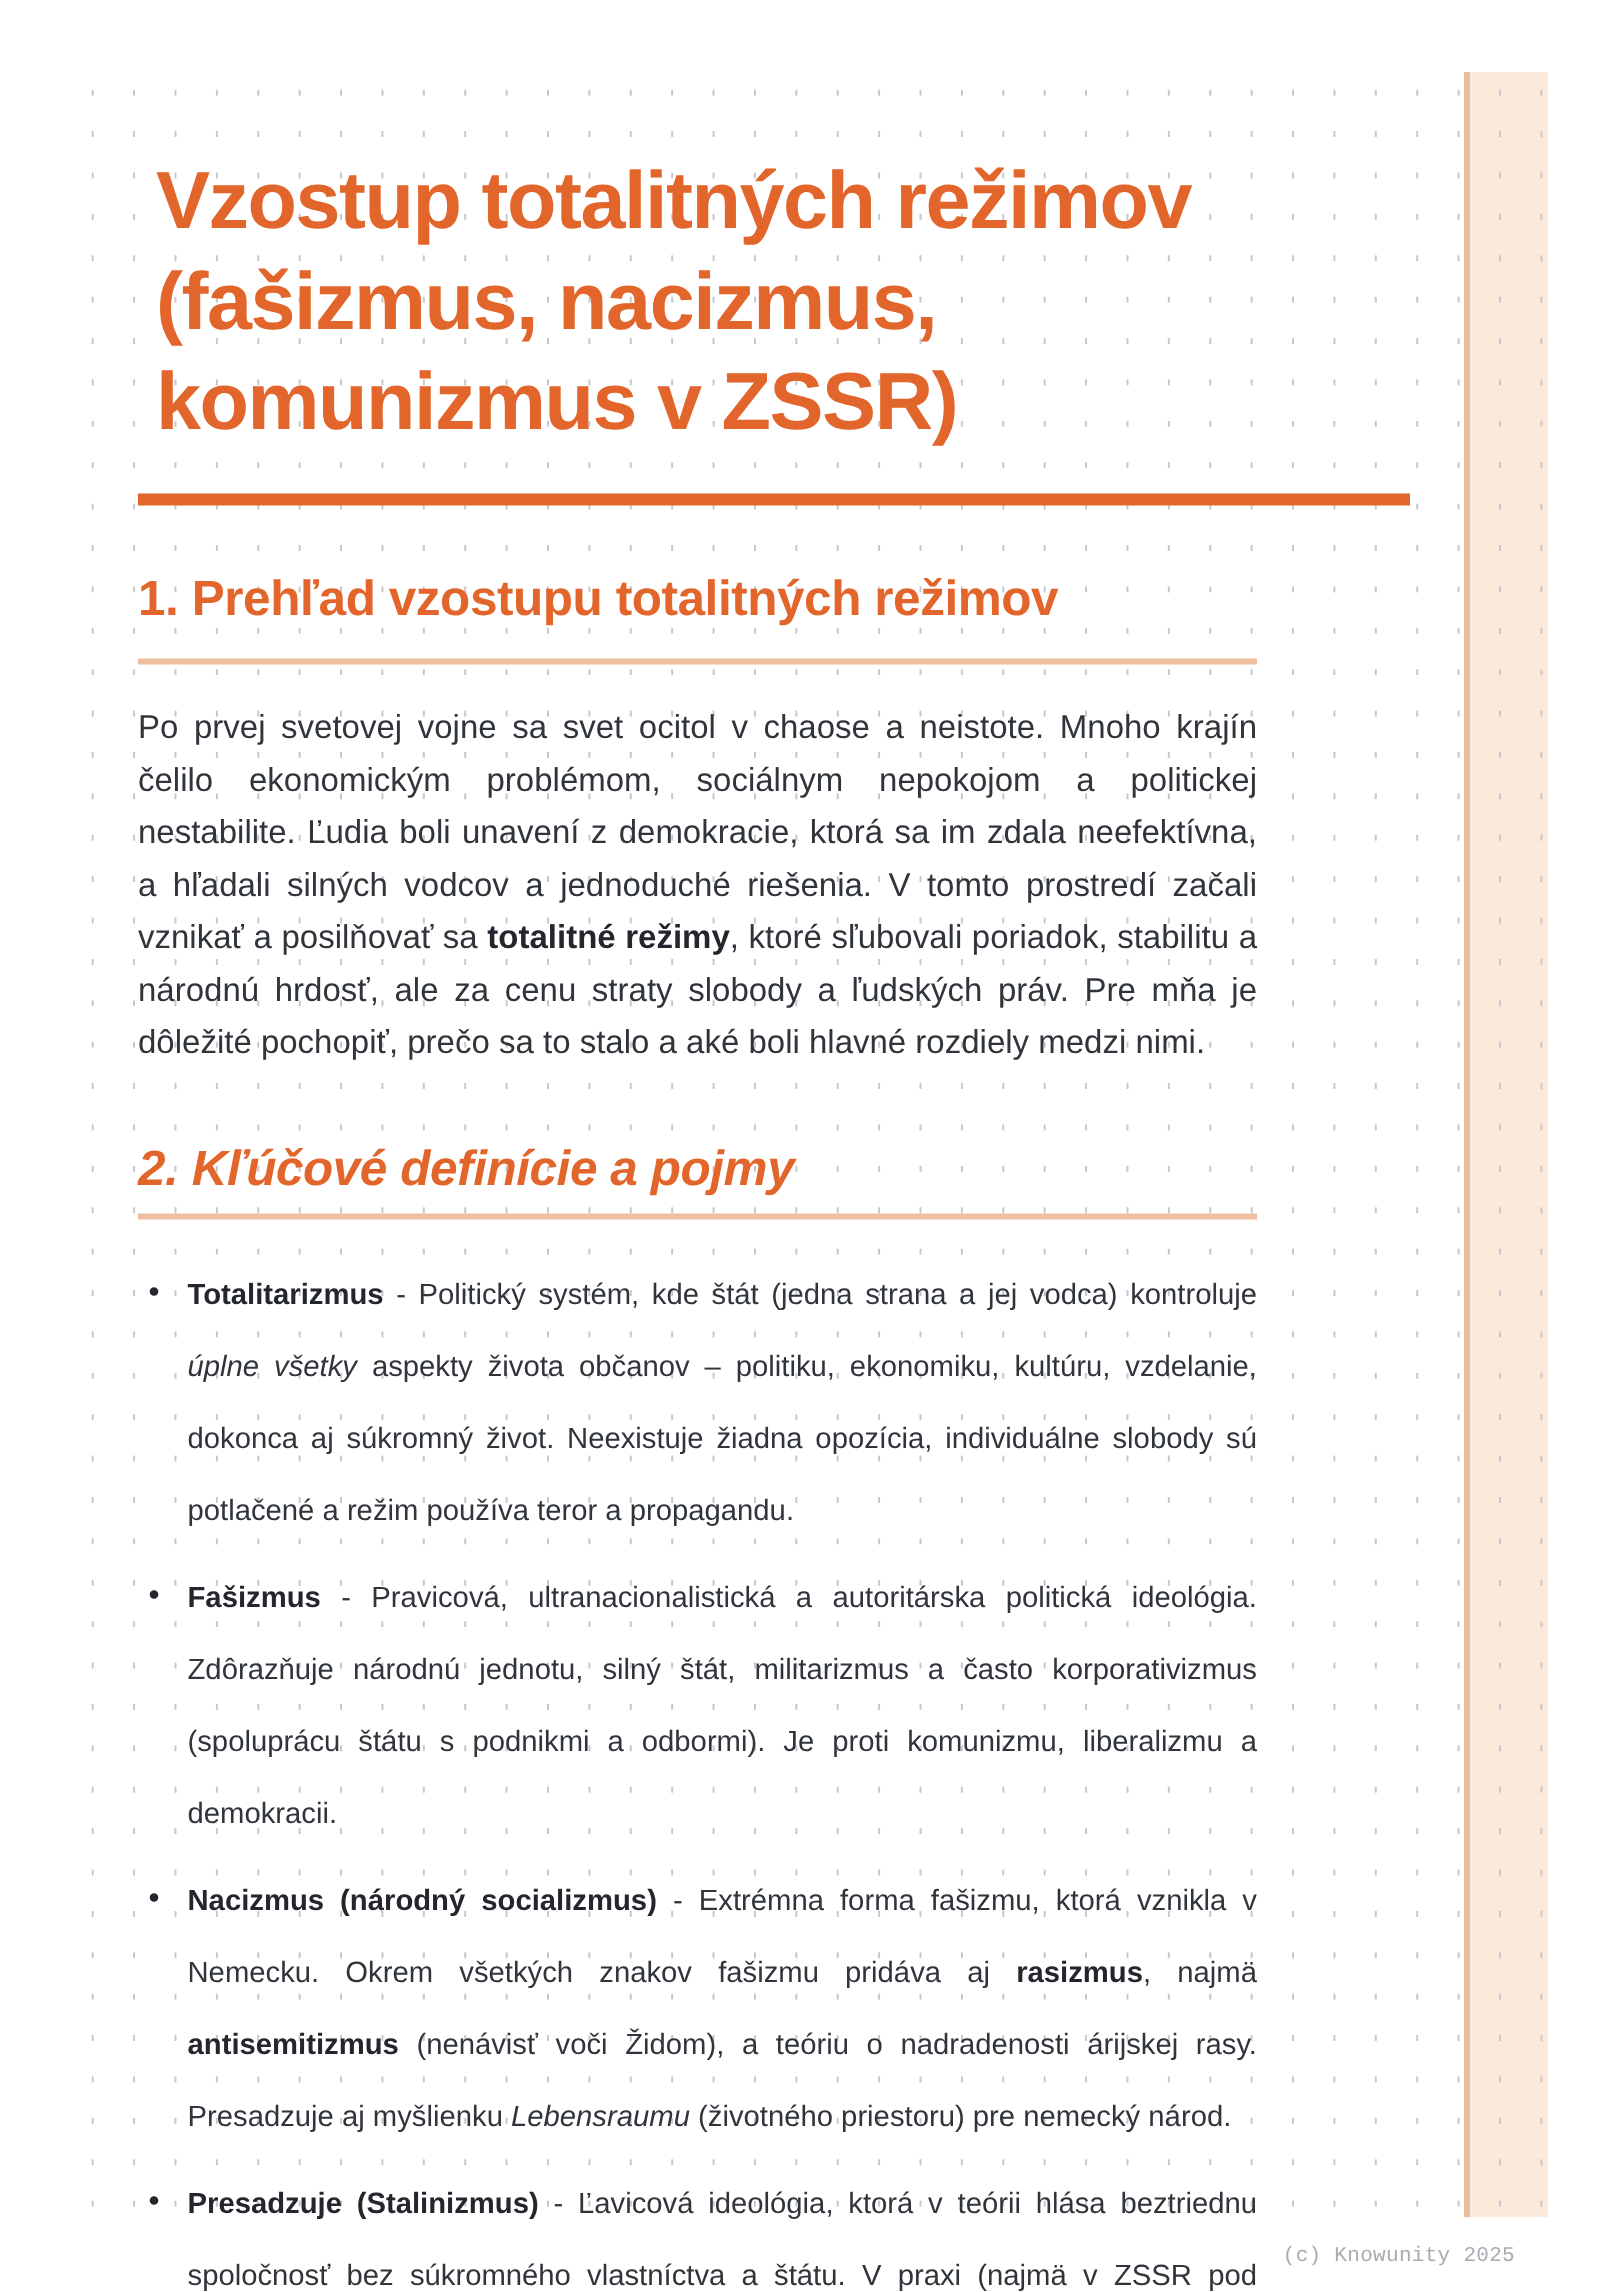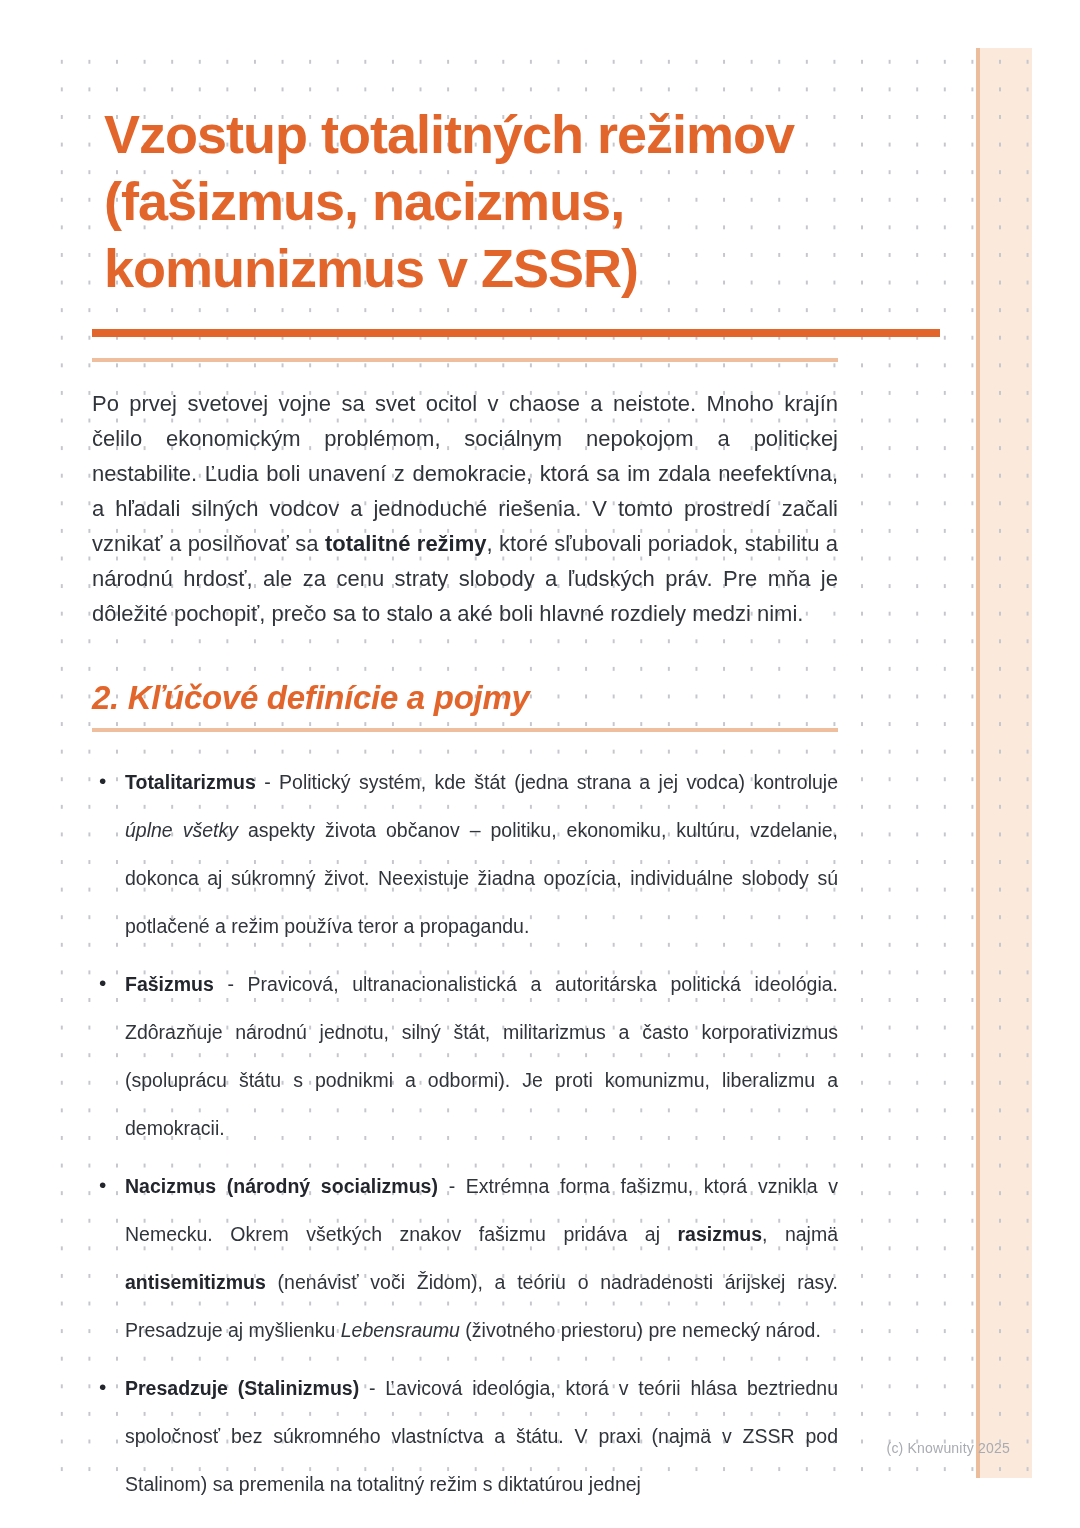--- a/index.html
+++ b/index.html
@@ -51,36 +51,37 @@
     position:relative;padding-left:33px;margin:0 0 10px;
     font-size:19.5px;line-height:48px;text-align:justify;color:var(--text);
   }
   ul.defs li::before{
     content:"\2022";position:absolute;left:7px;top:-1px;
     font-size:21px;color:var(--bold_text);
   }
   .b{font-weight:bold;color:var(--bold_text);}
   .i{font-style:italic;}
   .footer{
-    position:absolute;top:1440px;right:70px;z-index:4;
-    font-size:14px;color:var(--muted);letter-spacing:0.2px;
+    position:absolute;top:1496px;right:70px;z-index:4;
+    font-size:14px;color:var(--muted);letter-spacing:0.2px;font-family:Liberation Mono, monospace;
   }
 </style>
 </head>
 <body>
 
 <div class="page">
   <div class="side-strip"></div>
   <div class="dots"></div>
 
   <main class="content">
     <h1>Vzostup totalitných režimov<br>(fašizmus, nacizmus,<br>komunizmus v ZSSR)</h1>
     <div class="title-rule"></div>
 
     <section class="sec1">
+      <h2>1. Prehľad vzostupu totalitných režimov</h2>
       <div class="h-rule"></div>
       <p class="para"><span>Po prvej svetovej vojne sa svet ocitol v chaose a neistote. Mnoho krajín čelilo ekonomickým problémom, sociálnym nepokojom a politickej nestabilite. Ľudia boli unavení z demokracie, ktorá sa im zdala neefektívna, a hľadali silných vodcov a jednoduché riešenia. V tomto prostredí začali vznikať a posilňovať sa </span><span class="b">totalitné režimy</span><span>, ktoré sľubovali poriadok, stabilitu a národnú hrdosť, ale za cenu straty slobody a ľudských práv. Pre mňa je dôležité pochopiť, prečo sa to stalo a aké boli hlavné rozdiely medzi nimi.</span></p>
     </section>
 
     <section class="sec2">
       <h2>2. Kľúčové definície a pojmy</h2>
       <div class="h-rule"></div>
       <ul class="defs">
           <li><span class="b">Totalitarizmus</span><span> - Politický systém, kde štát (jedna strana a jej vodca) kontroluje </span><span class="i">úplne všetky</span><span> aspekty života občanov – politiku, ekonomiku, kultúru, vzdelanie, dokonca aj súkromný život. Neexistuje žiadna opozícia, individuálne slobody sú potlačené a režim používa teror a propagandu.</span></li>
           <li><span class="b">Fašizmus</span><span> - Pravicová, ultranacionalistická a autoritárska politická ideológia. Zdôrazňuje národnú jednotu, silný štát, militarizmus a často korporativizmus (spoluprácu štátu s podnikmi a odbormi). Je proti komunizmu, liberalizmu a demokracii.</span></li>

